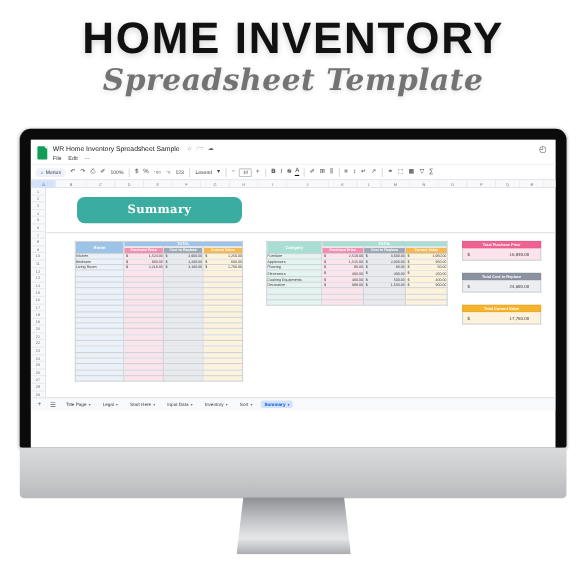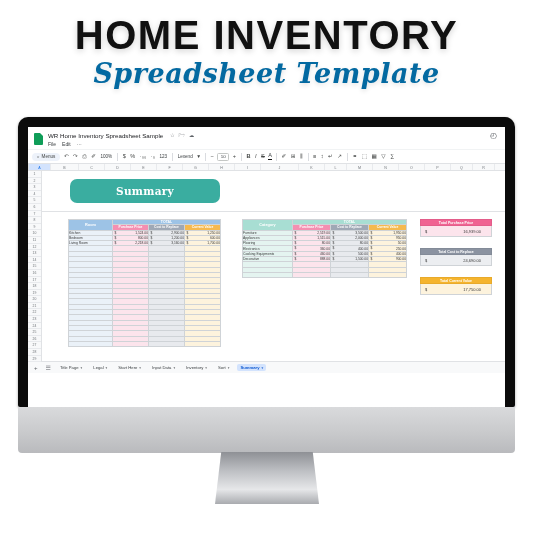--- a/index.html
+++ b/index.html
@@ -28,21 +28,21 @@
     letter-spacing: 1.5px;
     color: #111111;
     line-height: 1.05;
     text-shadow: 0 2px 6px rgba(0,0,0,0.18);
   }
   .title-sub {
     font-family: "DejaVu Serif", serif;
     font-size: 27px;
     font-style: italic;
     font-weight: 700;
-    color: #0369a1;
+    color: #737373;
     margin-top: 2px;
     letter-spacing: 0.5px;
     text-shadow: 0 2px 5px rgba(0,0,0,0.12);
   }
 
   
   .monitor {
     position: absolute;
     top: 117px; left: 18px;
     width: 497px; height: 290px;

